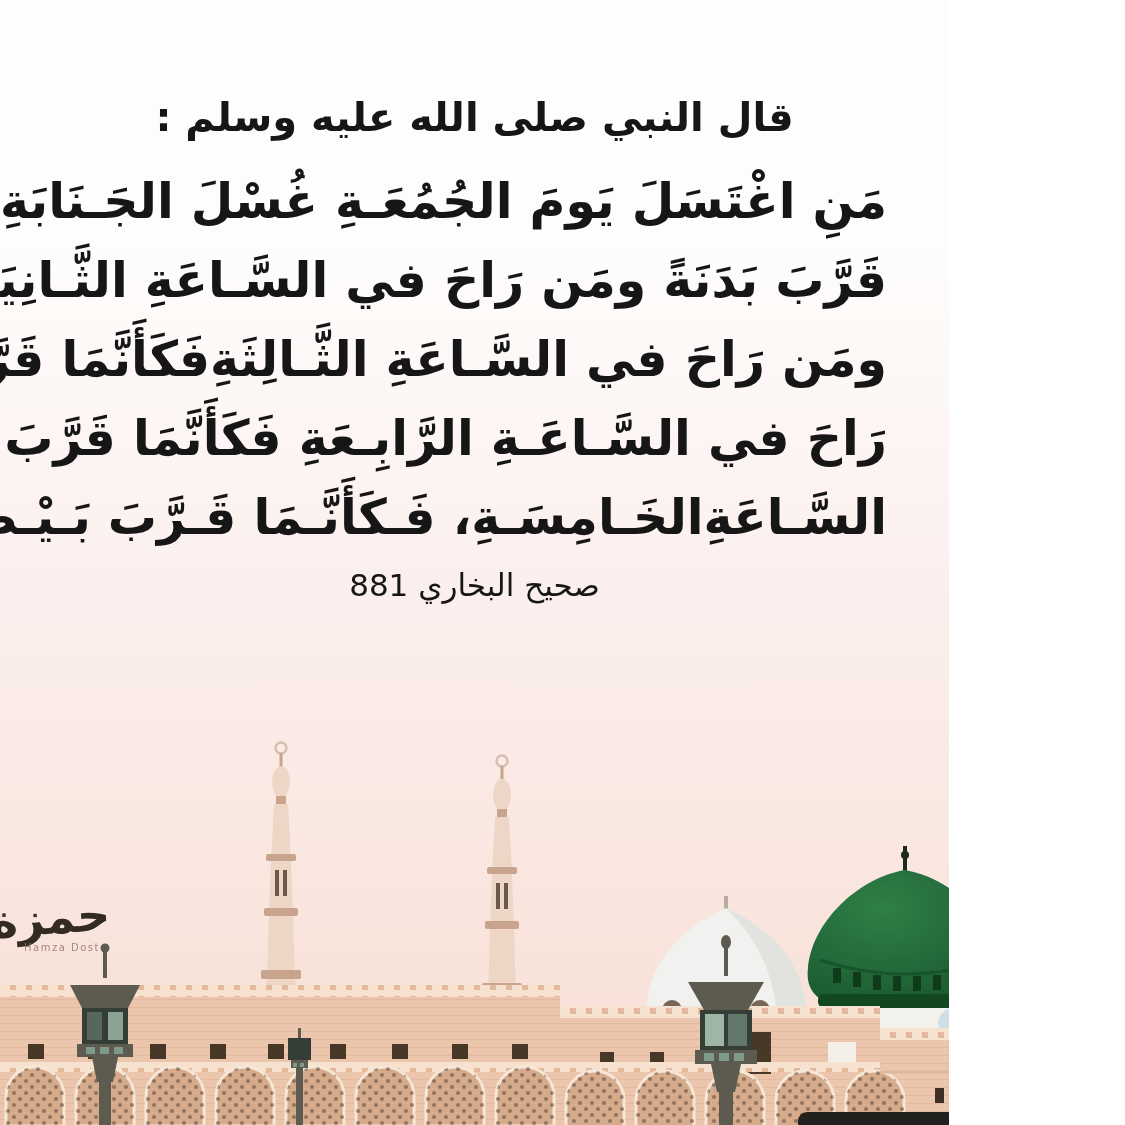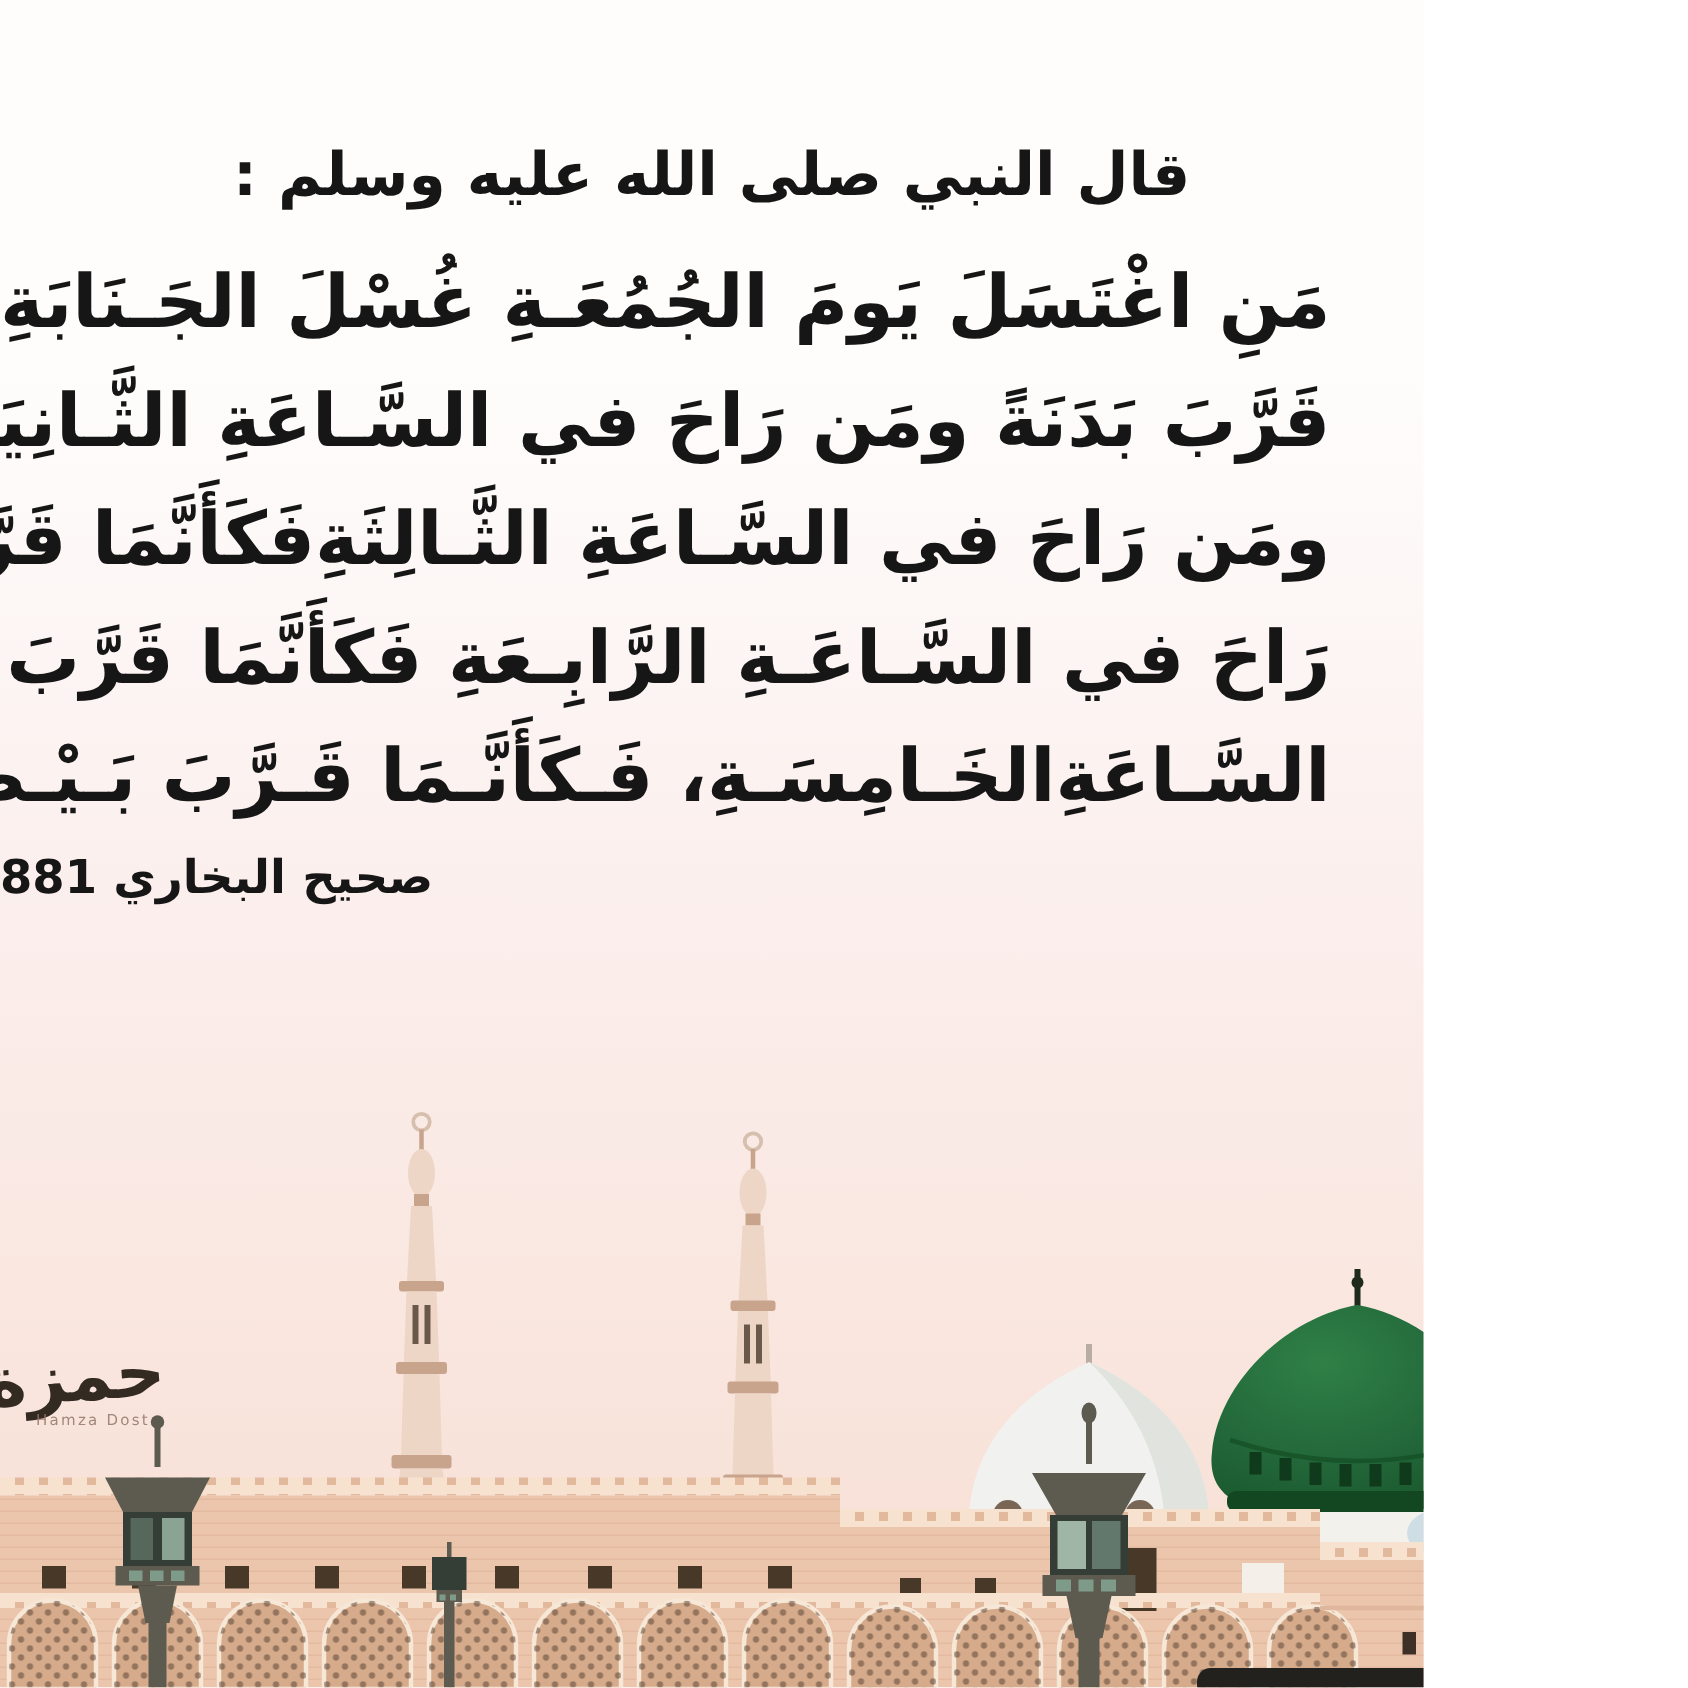--- a/index.html
+++ b/index.html
@@ -6,21 +6,21 @@
   body{font-family:"DejaVu Sans",sans-serif;}
   #canvas{position:relative;width:949px;height:1125px;overflow:hidden;
     background:linear-gradient(180deg,var(--sky-top) 0%,var(--sky-top) 22%,var(--sky-mid) 55%,var(--sky-horizon) 82%,var(--sky-low) 100%);}
   
   .quote{position:absolute;top:0;left:0;width:100%;direction:rtl;color:var(--text);z-index:5;}
   .q-header{margin-top:94px;text-align:center;font-size:40px;font-weight:700;letter-spacing:.5px;}
   .q-body{margin-top:22px;}
   .hadith-line{height:79px;line-height:79px;font-size:49px;font-weight:700;
     padding:0 62px;text-align:justify;text-align-last:justify;white-space:nowrap;}
   .hadith-line.short{padding:0 118px;}
-  .q-source{margin-top:10px;text-align:left;font-size:31px;font-weight:700;}
+  .q-source{margin-top:10px;text-align:center;font-size:31px;font-weight:400;}
   
   .watermark{position:absolute;left:14px;top:894px;z-index:6;direction:rtl;text-align:center;width:96px;}
   .wm-ar{font-size:46px;font-weight:700;color:#332a22;line-height:1;transform:rotate(-4deg);}
   .wm-en{direction:ltr;font-size:10px;letter-spacing:1.5px;color:#93викt;color:#93766a;opacity:.85;margin-top:2px;}
   
   svg#scene{position:absolute;inset:0;z-index:1;}
   .mfill{fill:var(--minaret);} .mshade{fill:var(--minaret-shadow);} .mdark{fill:#6a584b;}
   .wallf{fill:var(--wall);} .wallL{fill:var(--wall-light);} .archb{fill:#d6ab8c;}
   .lampM{fill:#5d5a4f;} .lampD{fill:#343d36;} .lampG{fill:#7e9b8a;}
 </style>

